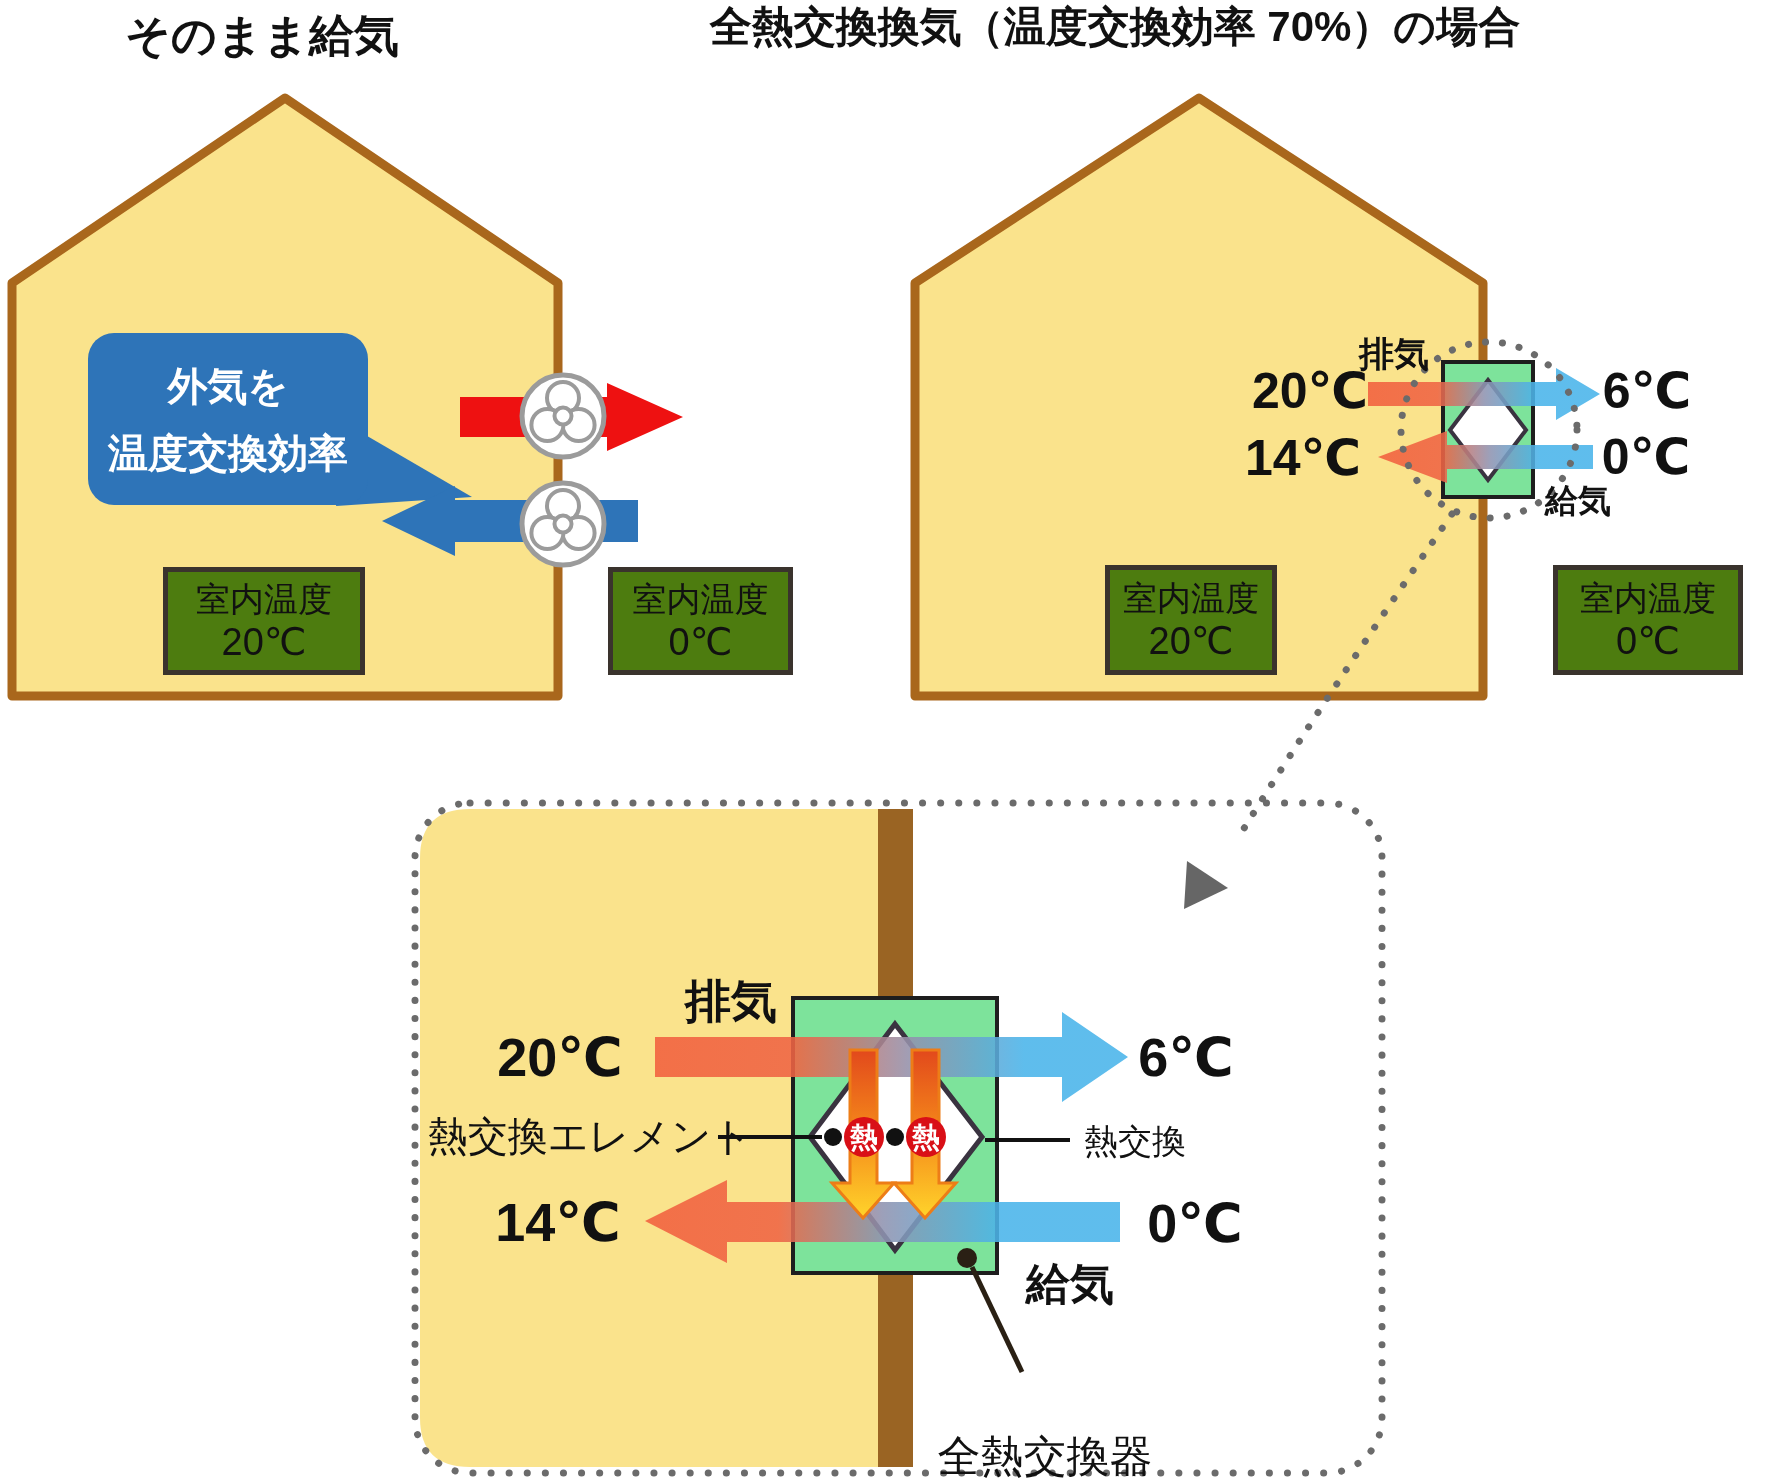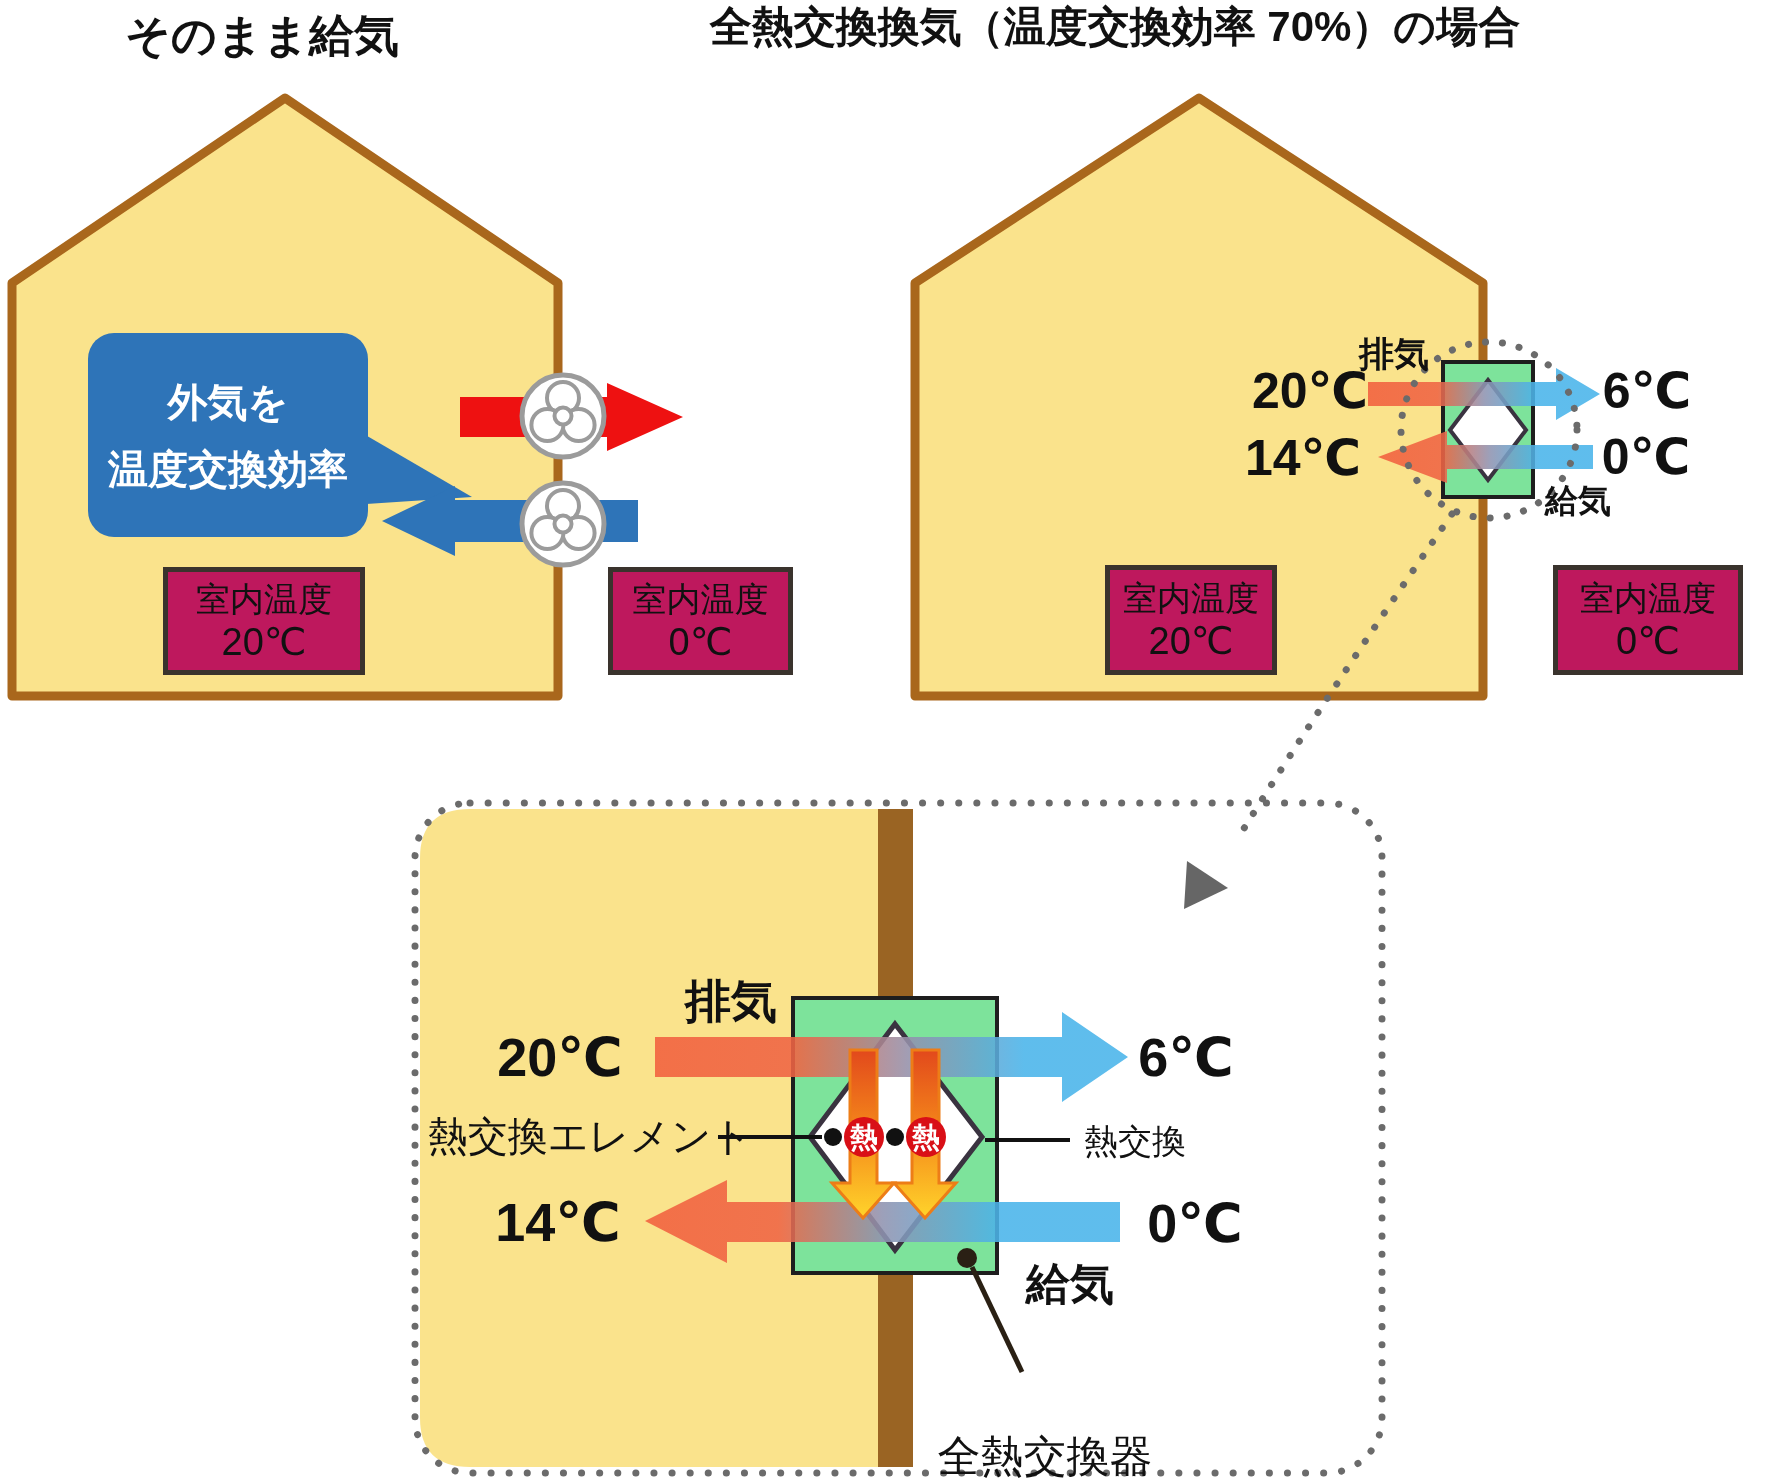--- a/index.html
+++ b/index.html
@@ -7,27 +7,27 @@
     position:relative;width:1766px;height:1484px;background:#fff;overflow:hidden;
     font-family:"Liberation Sans","DejaVu Sans",sans-serif;color:#111;
   }
   #diagram-svg{position:absolute;left:0;top:0;z-index:1;}
   .lbl{
     position:absolute;transform:translate(-50%,-50%);white-space:nowrap;
     font-weight:700;color:#111;line-height:1;z-index:3;
   }
   .lbl.med{font-weight:500;}
   .tbox{
-    position:absolute;z-index:3;box-sizing:border-box;background:#be185d;border:5px solid #3a332d;
+    position:absolute;z-index:3;box-sizing:border-box;background:#4d7c0f;border:5px solid #3a332d;
     display:flex;flex-direction:column;align-items:center;justify-content:center;gap:7px;
     font-size:34px;font-weight:500;color:#111;line-height:1;
   }
   .tbox .val{font-size:38px;}
   .bubble{
-    position:absolute;left:88px;top:333px;width:280px;height:204px;z-index:3;
+    position:absolute;left:88px;top:333px;width:280px;height:172px;z-index:3;
     background:#2E74B8;border-radius:26px;
     display:flex;flex-direction:column;align-items:center;justify-content:center;gap:27px;
     color:#fff;font-weight:700;font-size:40px;line-height:1;
   }
   .heat-char{
     position:absolute;transform:translate(-50%,-50%);z-index:4;
     color:#fff;font-weight:700;font-size:28px;line-height:1;
   }
 </style>
 </head>

